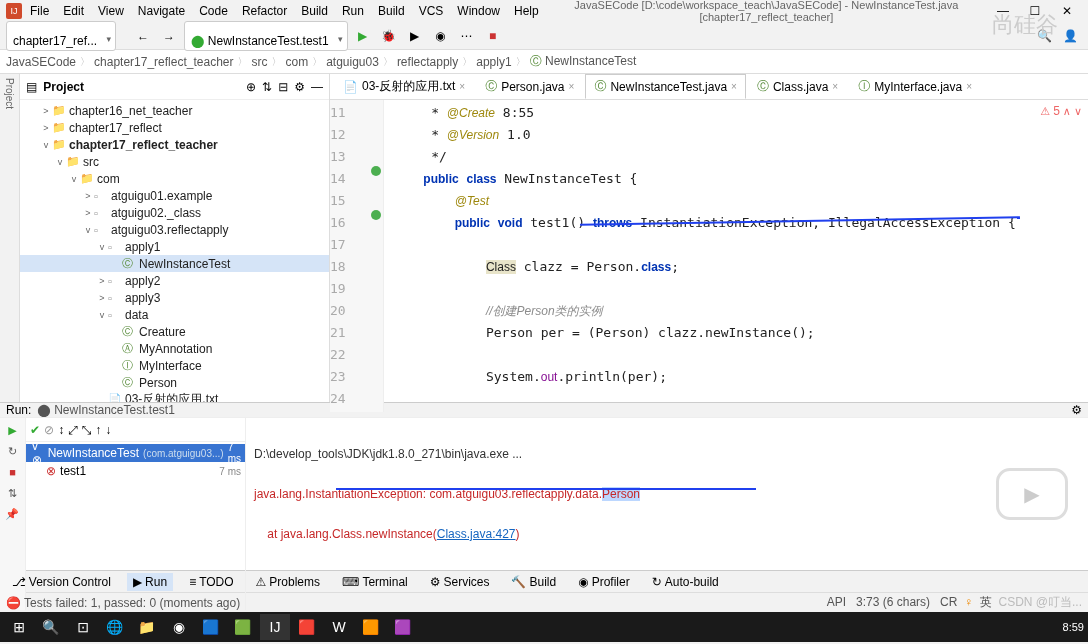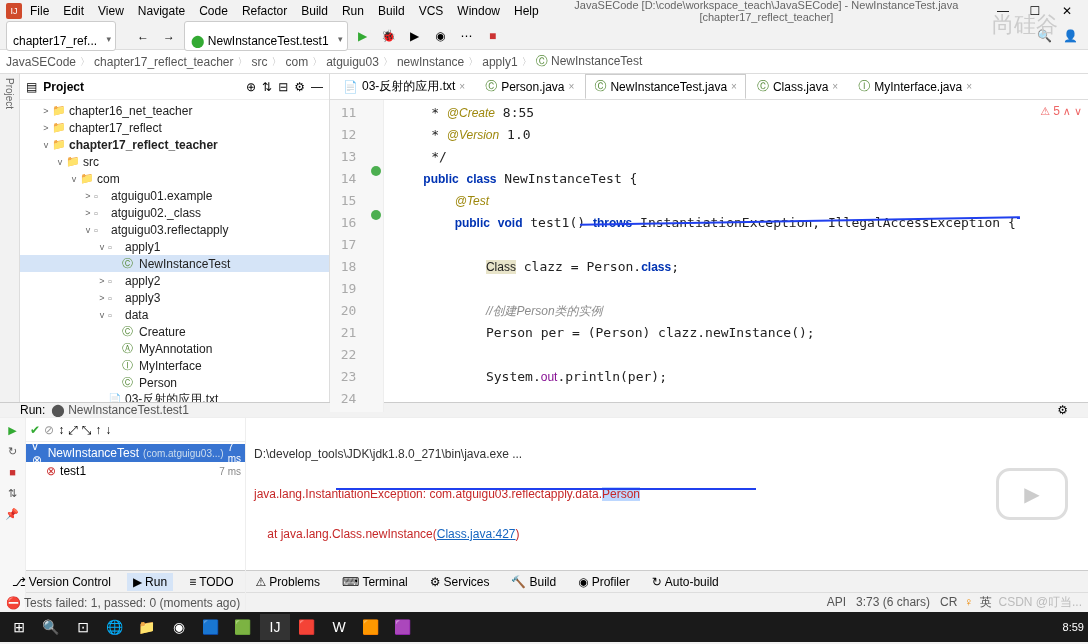--- a/index.html
+++ b/index.html
@@ -27,30 +27,30 @@
 .tree-item.selected { background: #d5e4f7; }
 .folder-icon { color: #8a7a3a; }
 .pkg-icon { color: #999; }
 .class-icon { color: #5b8e3e; }
 .editor-area { flex: 1; background: #fff; display: flex; flex-direction: column; }
 .editor-tabs { height: 26px; display: flex; align-items: center; border-bottom: 1px solid #ddd; padding-left: 4px; gap: 2px; }
 .editor-tab { display: flex; align-items: center; padding: 3px 8px; gap: 4px; border: 1px solid transparent; }
 .editor-tab.active { background: #fff; border: 1px solid #ccc; border-bottom-color: #fff; }
 .editor-tab .close { color: #999; font-size: 10px; }
 .editor-body { flex: 1; display: flex; position: relative; }
-.gutter { width: 54px; background: #f7f7f7; border-right: 1px solid #eee; text-align: center; padding-right: 16px; color: #aaa; font-family: Consolas, monospace; font-size: 13px; line-height: 22px; padding-top: 2px; position:relative;}
+.gutter { width: 54px; background: #f7f7f7; border-right: 1px solid #eee; text-align: left; padding-right: 16px; color: #aaa; font-family: Consolas, monospace; font-size: 13px; line-height: 22px; padding-top: 2px; position:relative;}
 .gutter .mark { position:absolute; right:2px; width:10px; height:10px; background:#4caf50; border-radius:50%;}
 .code { flex: 1; font-family: Consolas, monospace; font-size: 13px; line-height: 22px; padding: 2px 8px; white-space: pre; color: #222; }
 .kw { color: #0033b3; font-weight: bold; }
 .ann { color: #9e880d; font-style: italic; }
 .cmt { color: #8c8c8c; font-style: italic; }
 .hl { background: #e8e4c9; }
 .err-right { position: absolute; right: 6px; top: 4px; color: #e66; font-size: 11px; display:flex; align-items:center; gap:3px;}
 .run-panel { height: 168px; background: #fff; border-top: 1px solid #ccc; display: flex; flex-direction: column; }
-.run-header { height: 22px; display: flex; align-items: center; padding: 0 20px; gap: 6px; border-bottom: 1px solid #eee; background:#f2f2f2;}
+.run-header { height: 22px; display: flex; align-items: center; padding: 0 6px; gap: 6px; border-bottom: 1px solid #eee; background:#f2f2f2;}
 .run-body { flex: 1; display: flex; }
 .run-left-tools { width: 26px; background: #f7f7f7; border-right: 1px solid #eee; display:flex; flex-direction:column; align-items:center; gap:3px; padding-top:3px;}
 .run-left-tools .tb { width:18px; height:18px; display:flex; align-items:center; justify-content:center; font-size:11px; color:#555;}
 .test-tree { width: 220px; border-right: 1px solid #eee; }
 .test-toolbar { height: 24px; display: flex; align-items: center; gap: 4px; padding: 0 4px; border-bottom: 1px solid #eee; }
 .test-status { padding: 2px 4px; color: #c62828; font-size: 11px; }
 .test-items { padding: 2px 0; }
 .test-item { display: flex; align-items: center; height: 18px; padding-left: 6px; gap: 4px; }
 .test-item.sel { background: #3874d1; color: #fff; }
 .console { flex: 1; font-family: Consolas, monospace; font-size: 13px; padding: 6px 8px; line-height: 20px; color: #333; white-space: pre-wrap; position:relative;}
@@ -114,21 +114,21 @@
   <span>JavaSECode</span>
     <span class="sep">〉</span>
   <span>chapter17_reflect_teacher</span>
     <span class="sep">〉</span>
   <span>src</span>
     <span class="sep">〉</span>
   <span>com</span>
     <span class="sep">〉</span>
   <span>atguigu03</span>
     <span class="sep">〉</span>
-  <span>newInstance</span>
+  <span>reflectapply</span>
     <span class="sep">〉</span>
   <span>apply1</span>
     <span class="sep">〉</span>
   <span style="color:#5b8e3e;">Ⓒ <span>NewInstanceTest</span></span>
 </div>
 
 <div class="main">
   <div class="leftgutter">
     <span class="vtxt">Project</span>
   </div>

